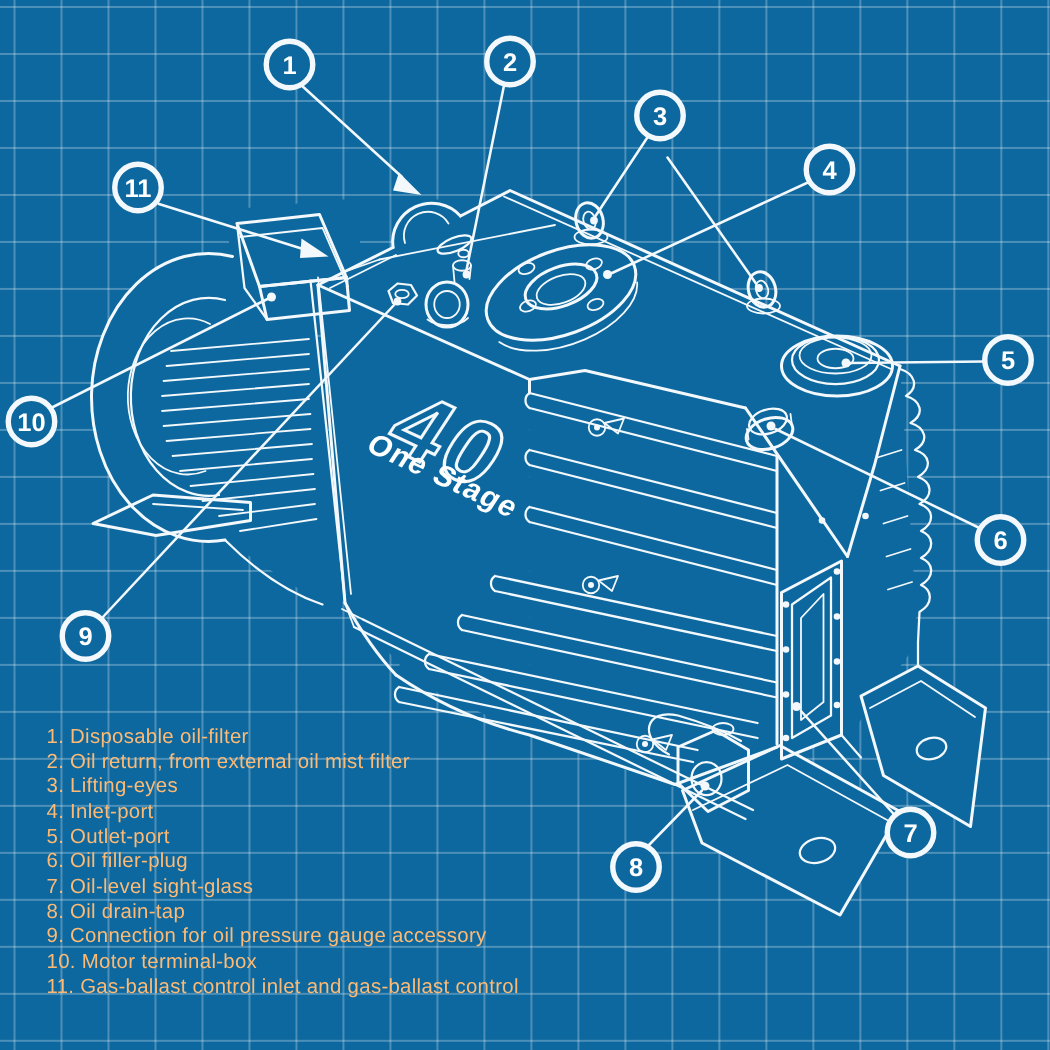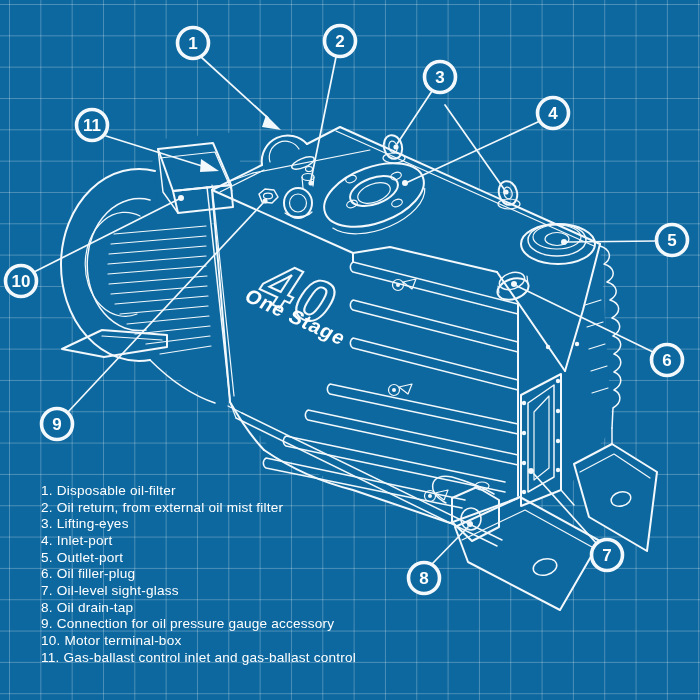--- a/index.html
+++ b/index.html
@@ -19,22 +19,22 @@
   .fillshape{fill:#0d689f;stroke:none;}
   .ln{fill:none;stroke:#f2f8fb;stroke-width:2;stroke-linecap:round;stroke-linejoin:round;}
   .ln2{fill:none;stroke:#f2f8fb;stroke-width:1.5;stroke-linecap:round;stroke-linejoin:round;}
   .ln1{fill:none;stroke:#f2f8fb;stroke-width:1.2;stroke-linecap:round;stroke-linejoin:round;}
   .leader{fill:none;stroke:#f2f8fb;stroke-width:1.7;stroke-linecap:round;}
   .dot{fill:#f2f8fb;stroke:none;}
   .arrow{fill:#f2f8fb;stroke:none;}
   .callout-circle{fill:#0d689f;stroke:#f2f8fb;stroke-width:3.6;}
   .callout-num{fill:#ffffff;font-family:"Liberation Sans",sans-serif;font-size:17px;font-weight:bold;text-anchor:middle;}
   #legend{
-    position:absolute;left:41px;top:483px;
-    color:#ffffff;font-size:13.6px;line-height:16.65px;
+    position:absolute;left:31px;top:483px;
+    color:#fdba74;font-size:13.6px;line-height:16.65px;
     letter-spacing:0.2px;white-space:pre;
   }
   .model-40{fill:none;stroke:#f2f8fb;stroke-width:2;
     font-family:"Liberation Sans",sans-serif;font-size:62px;font-weight:bold;letter-spacing:3px;}
   .model-stage{fill:#ffffff;stroke:none;
     font-family:"Liberation Sans",sans-serif;font-size:20px;font-weight:bold;letter-spacing:1px;}
 </style>
 </head>
 <body>
 

